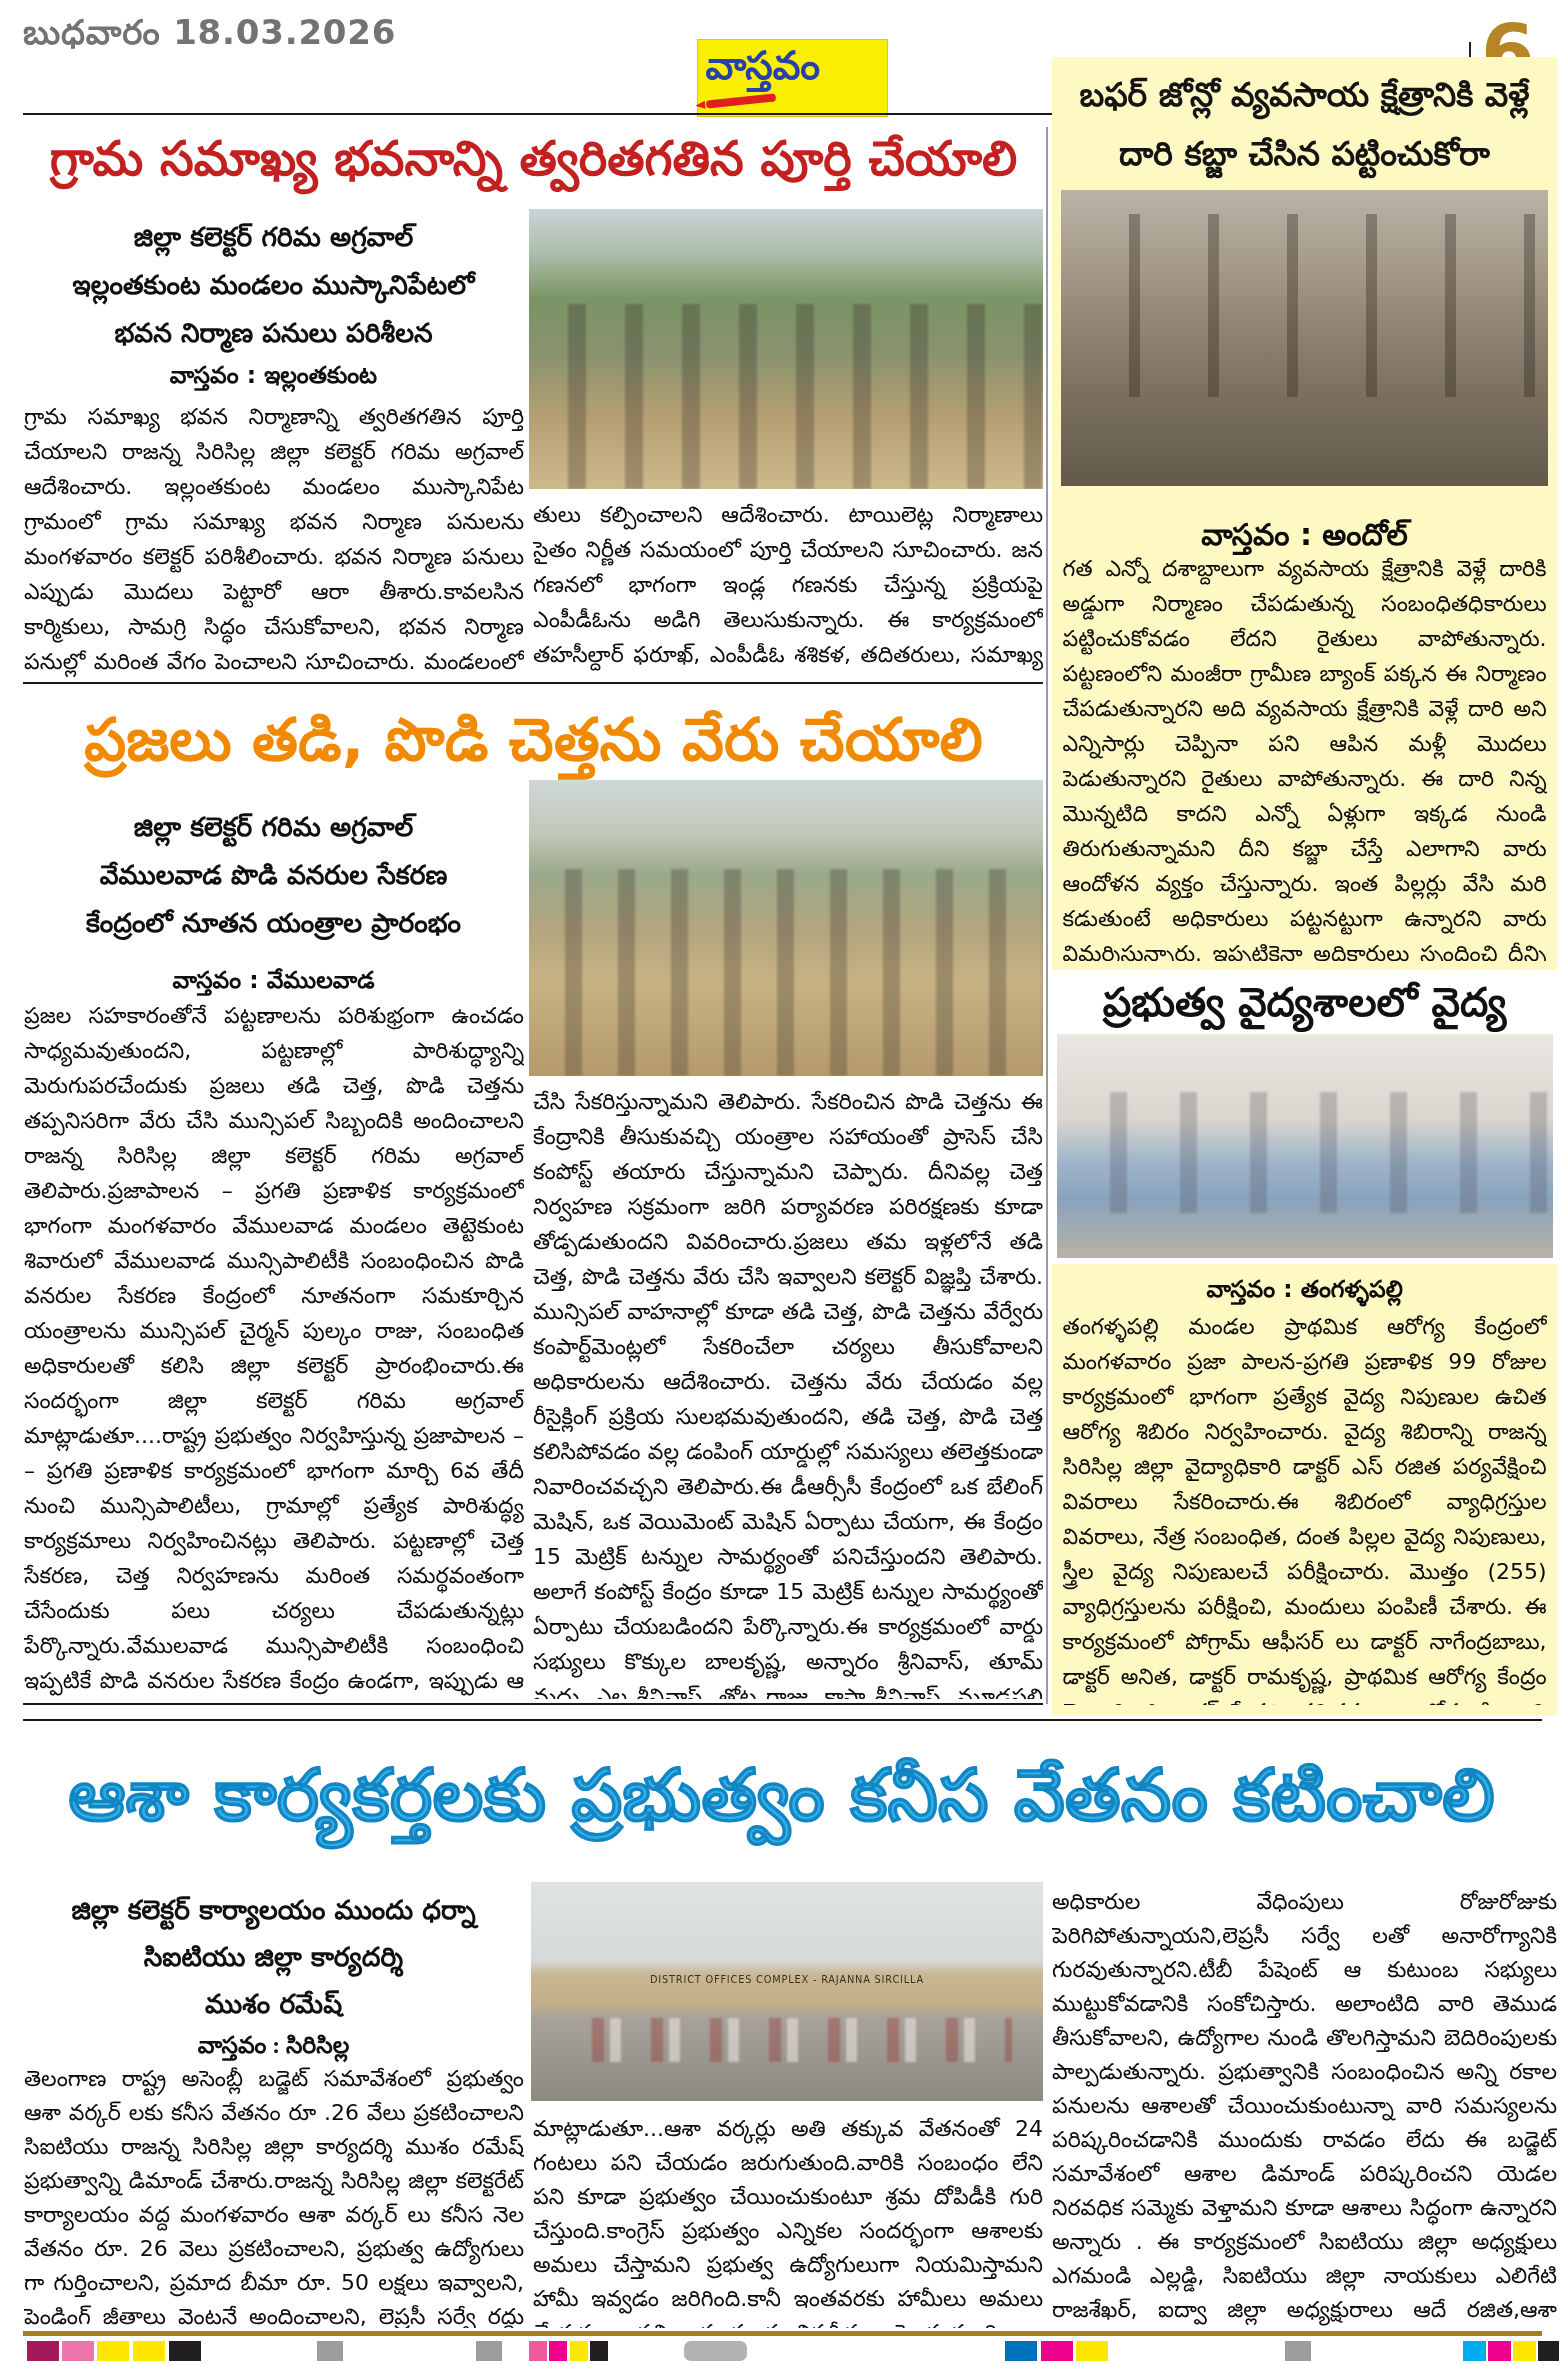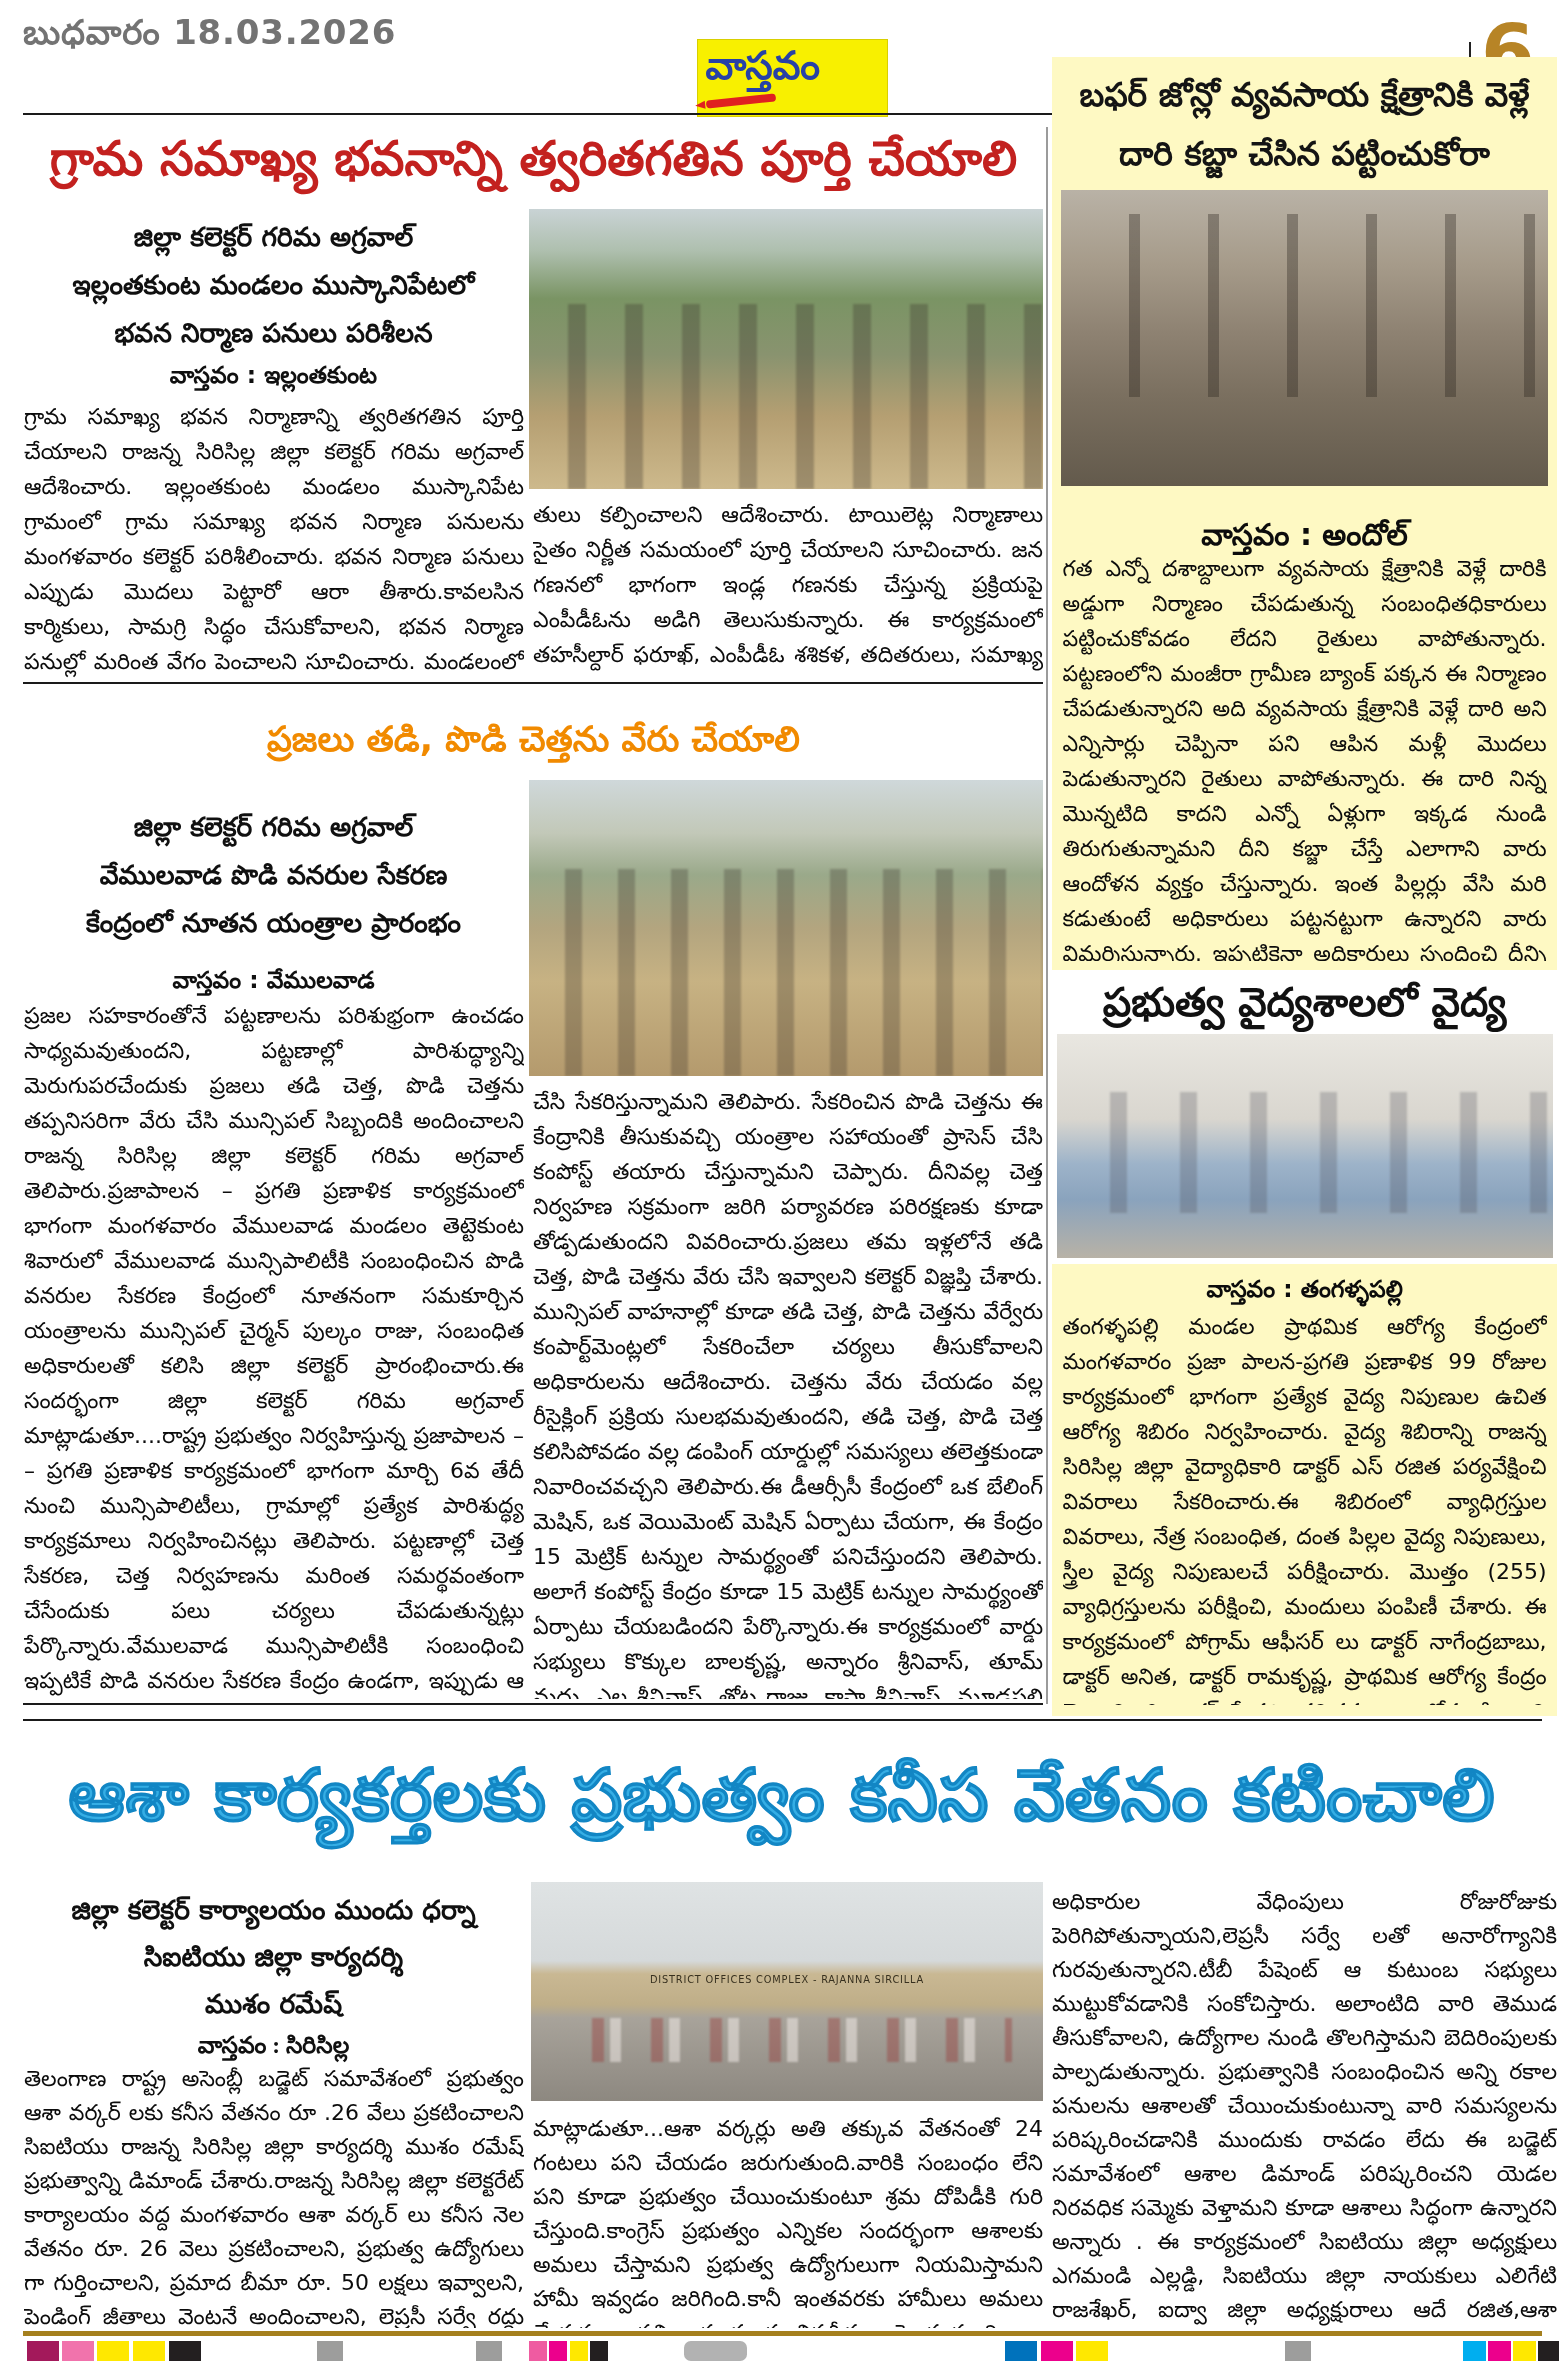--- a/index.html
+++ b/index.html
@@ -25,21 +25,21 @@
   .body{position:absolute;font-size:22px;line-height:35px;text-align:justify;overflow:hidden;}
   .subheads{position:absolute;text-align:center;font-size:26.5px;font-weight:bold;line-height:48px;color:#101010;overflow:hidden;}
   .dateline{position:absolute;text-align:center;font-size:23.4px;font-weight:bold;color:#101010;white-space:nowrap;overflow:hidden;}
   
   #a1-headline{position:absolute;left:30px;top:119px;width:1007px;text-align:center;font-size:48px;font-weight:bold;color:#c3211f;line-height:79px;overflow:hidden;}
   #a1-subheads{left:42px;top:213px;width:463px;}
   #a1-dateline{left:42px;top:361px;width:463px;}
   #a1-body-left{left:24px;top:399px;width:500px;height:281px;}
   #a1-body-right{left:533px;top:497px;width:510px;height:183px;}
   
-  #a2-headline{position:absolute;left:30px;top:698px;width:1007px;text-align:center;font-size:35px;font-weight:bold;color:#f18a00;line-height:83px;overflow:hidden;}
+  #a2-headline{position:absolute;left:30px;top:698px;width:1007px;text-align:center;font-size:59px;font-weight:bold;color:#f18a00;line-height:83px;overflow:hidden;}
   #a2-subheads{left:42px;top:803px;width:463px;}
   #a2-dateline{left:42px;top:966px;width:463px;}
   #a2-body-left{left:24px;top:998px;width:500px;height:701px;}
   #a2-body-right{left:533px;top:1084px;width:510px;height:615px;}
   
   .card{position:absolute;background:#fef9c3;}
   #card-buffer{left:1052px;top:57px;width:505px;height:913px;}
   #b-headline{position:absolute;left:6px;top:7.6px;width:493px;text-align:center;font-size:33px;font-weight:bold;line-height:59px;color:#141414;overflow:hidden;}
   #b-dateline{position:absolute;left:7.6px;top:460px;width:490px;text-align:center;font-size:30px;font-weight:bold;}
   #b-body{position:absolute;left:10.6px;top:494px;width:484px;height:410px;font-size:22px;line-height:35px;text-align:justify;overflow:hidden;}

